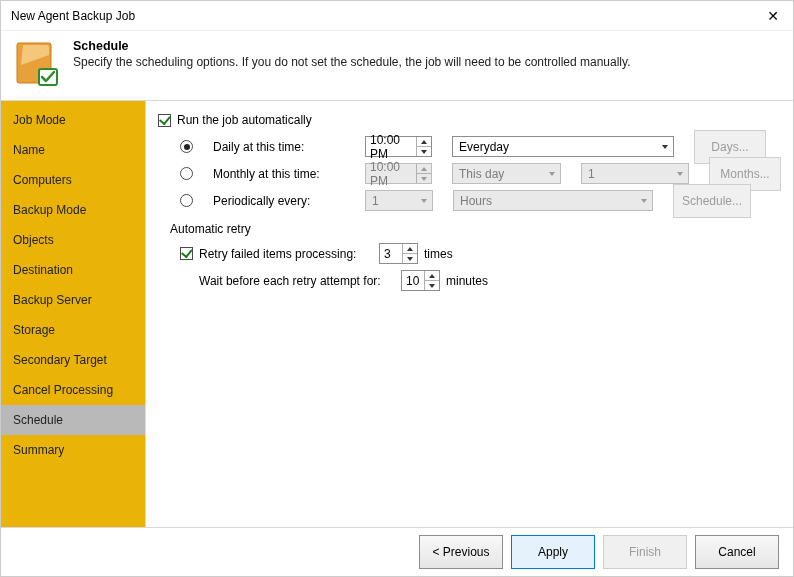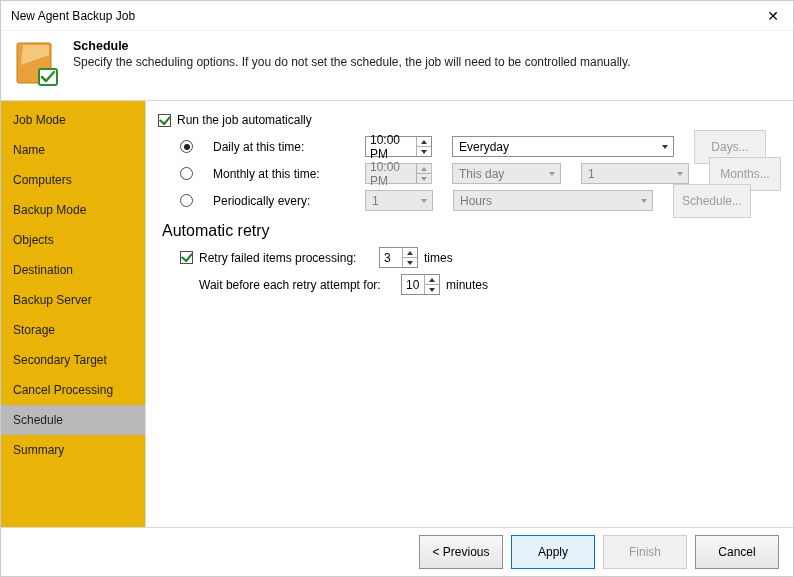--- a/index.html
+++ b/index.html
@@ -177,21 +177,21 @@
     font-size: 12px;
     cursor: pointer;
     min-width: 72px;
   }
   .btn.disabled {
     color: #9c9c9c;
     background: #f0f0f0;
     border-color: #cfcfcf;
     cursor: default;
   }
-  .section-label { margin: 8px 0 4px 4px; font-size: 16px; }
+  .section-label { margin: 8px 0 4px 12px; font-size: 12px; }
   .retry-block { margin-left: 22px; }
   .retry-row { display:flex; align-items:center; gap:6px; height:27px; }
   .retry-label-col { width: 174px; }
   .wait-label-col { margin-left: 19px; width: 196px; }
   .footer {
     height: 48px;
     display: flex;
     align-items: center;
     justify-content: flex-end;
     gap: 8px;

